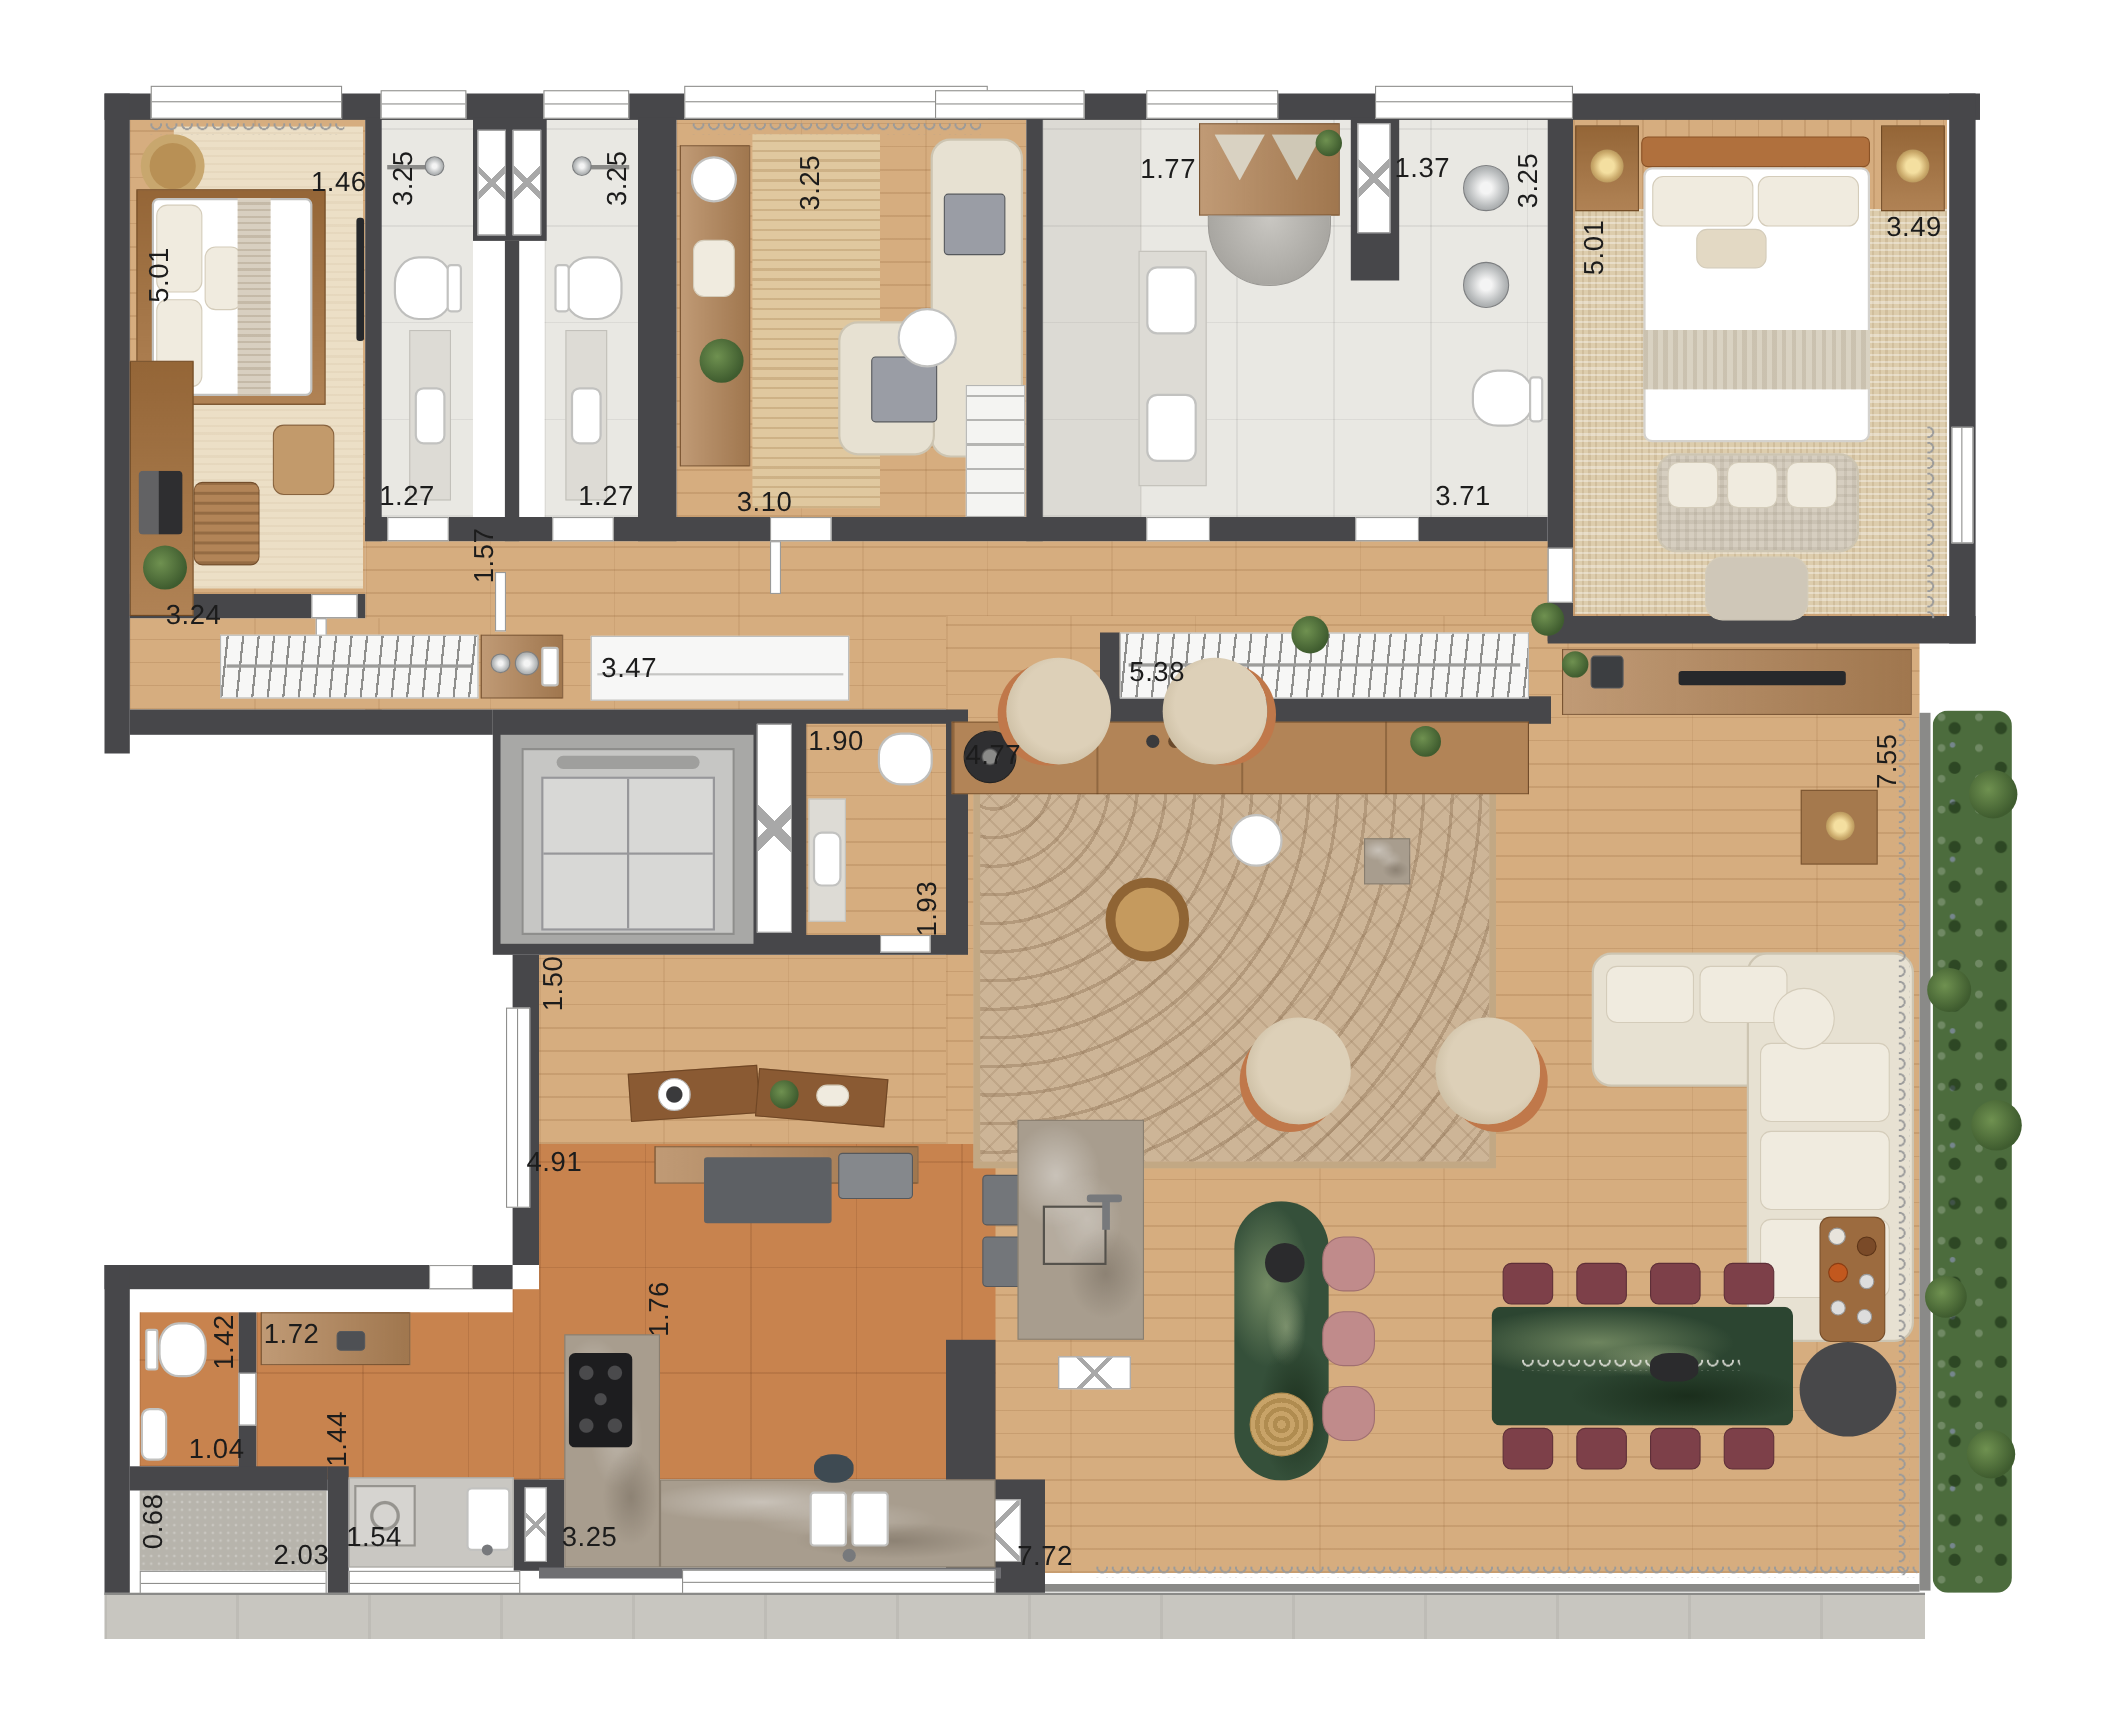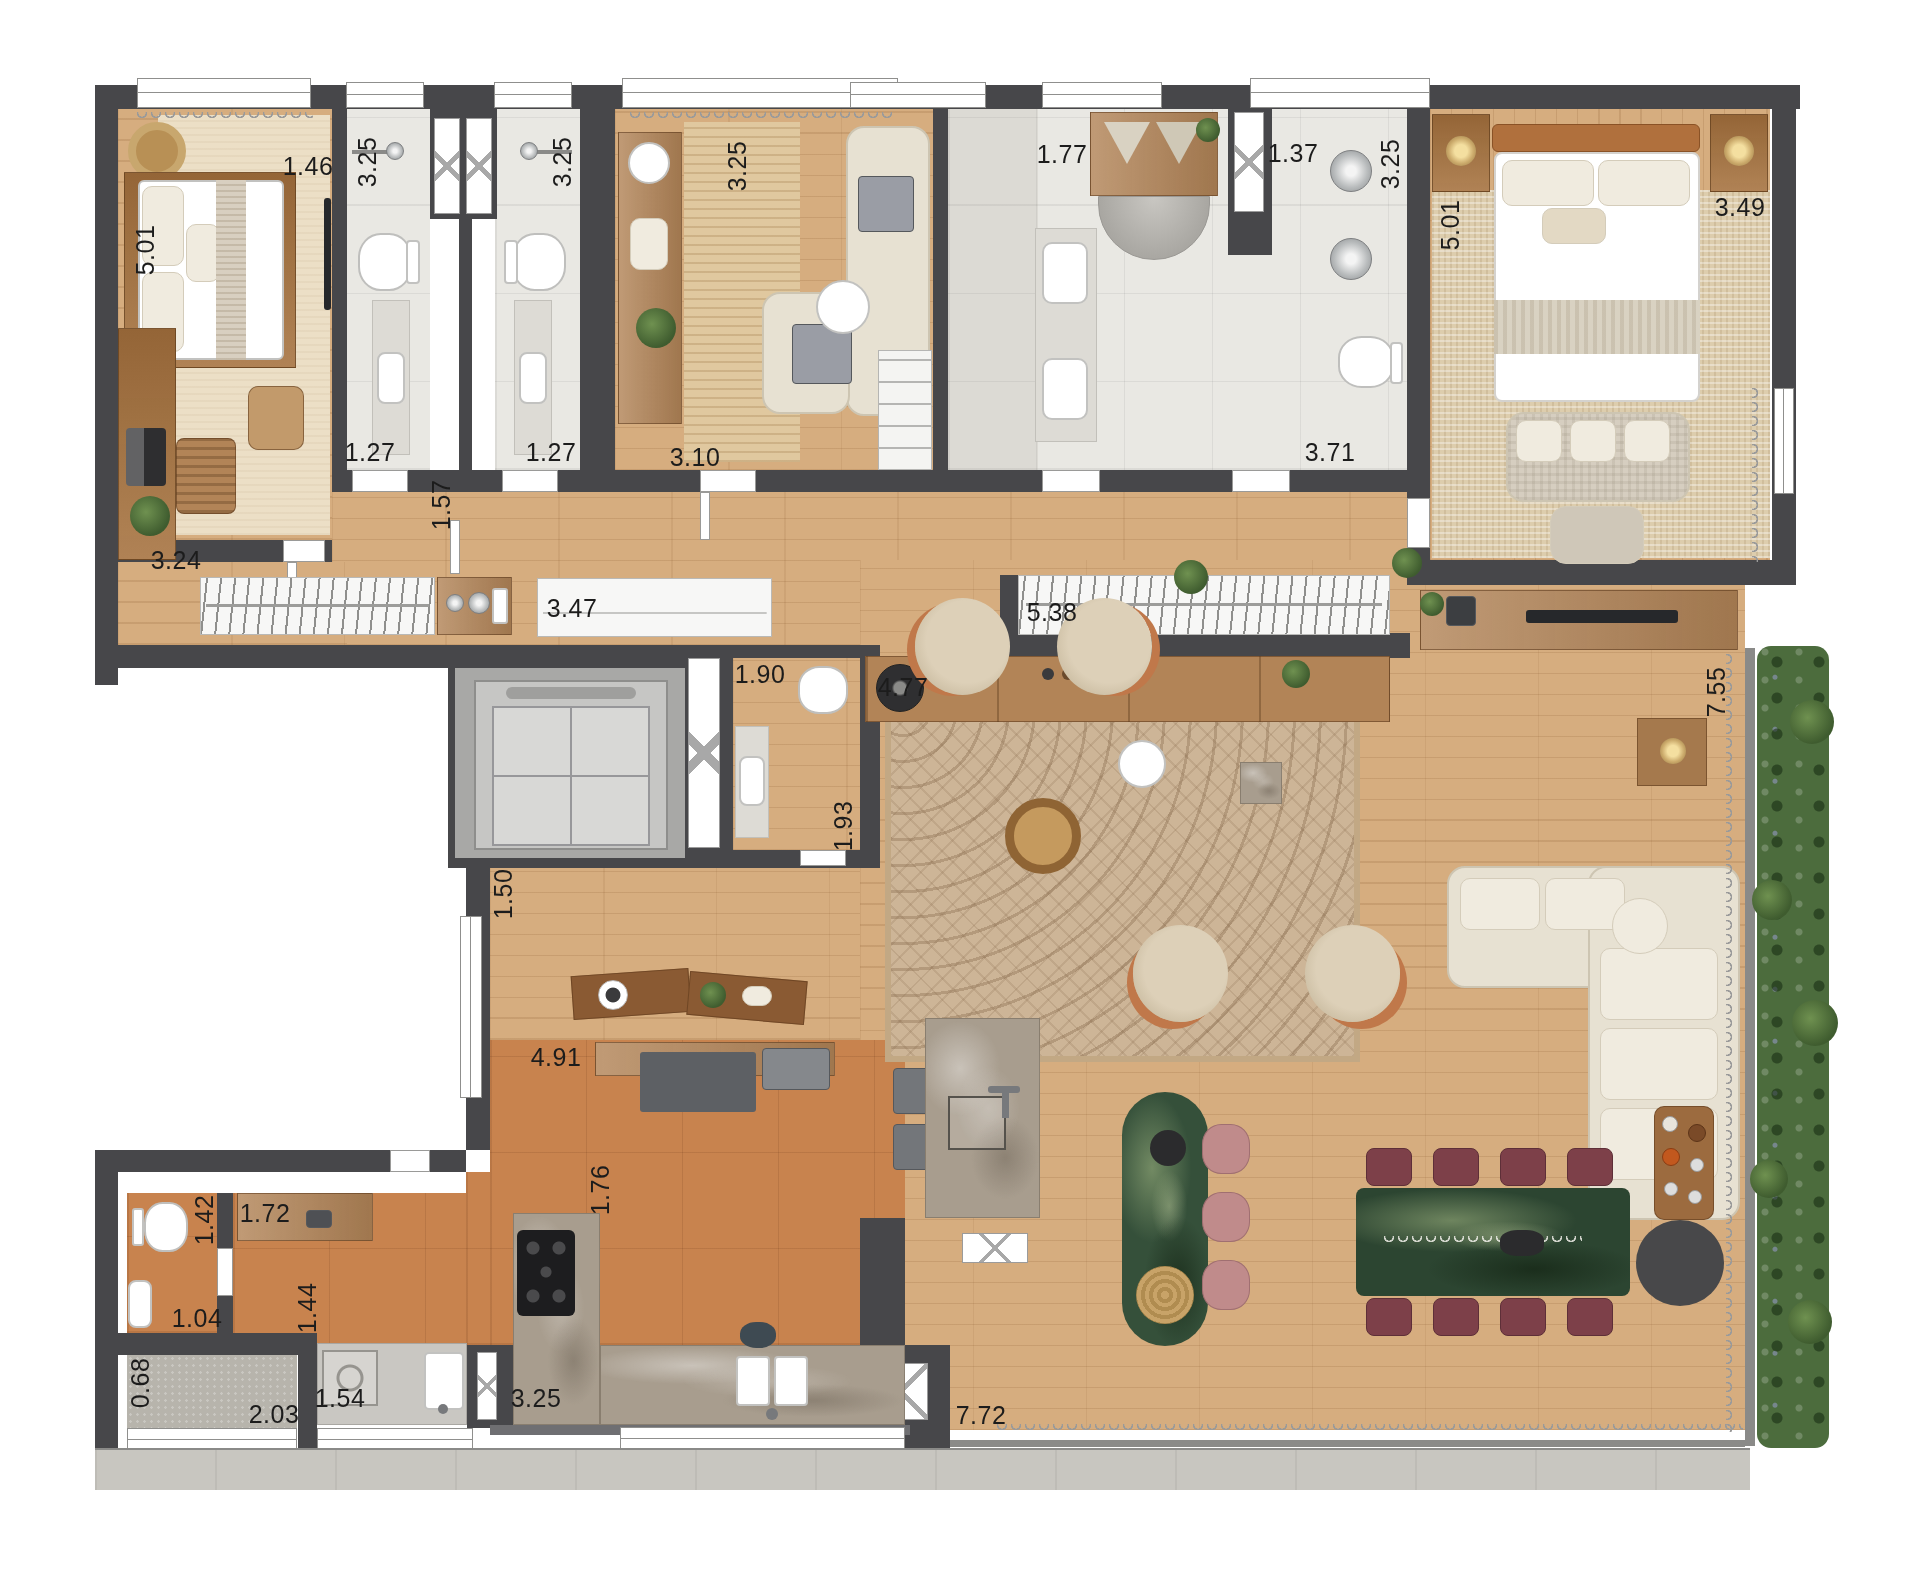--- a/index.html
+++ b/index.html
@@ -377,24 +377,24 @@
   <div class="lbl" style="left:1330px;top:452px">3.71</div>
   <div class="lbl v" style="left:1450px;top:225px">5.01</div>
   <div class="lbl" style="left:1740px;top:207px">3.49</div>
   <div class="lbl v" style="left:441px;top:505px">1.57</div>
   <div class="lbl" style="left:572px;top:608px">3.47</div>
   <div class="lbl" style="left:1052px;top:612px">5.38</div>
   <div class="lbl" style="left:903px;top:687px">4.77</div>
   <div class="lbl" style="left:760px;top:674px">1.90</div>
   <div class="lbl v" style="left:843px;top:826px">1.93</div>
   <div class="lbl v" style="left:503px;top:894px">1.50</div>
-  <div class="lbl" style="left:556px;top:1057px">4.91</div>
+  <div class="lbl" style="left:504px;top:1057px">4.91</div>
   <div class="lbl v" style="left:600px;top:1190px">1.76</div>
   <div class="lbl v" style="left:1716px;top:692px">7.55</div>
-  <div class="lbl" style="left:981px;top:1415px">7.72</div>
+  <div class="lbl" style="left:950px;top:1415px">7.72</div>
   <div class="lbl v" style="left:204px;top:1220px">1.42</div>
   <div class="lbl" style="left:197px;top:1318px">1.04</div>
   <div class="lbl" style="left:265px;top:1213px">1.72</div>
   <div class="lbl v" style="left:307px;top:1308px">1.44</div>
   <div class="lbl v" style="left:140px;top:1383px">0.68</div>
   <div class="lbl" style="left:274px;top:1414px">2.03</div>
   <div class="lbl" style="left:340px;top:1398px">1.54</div>
   <div class="lbl" style="left:536px;top:1398px">3.25</div>
 
 </div>

